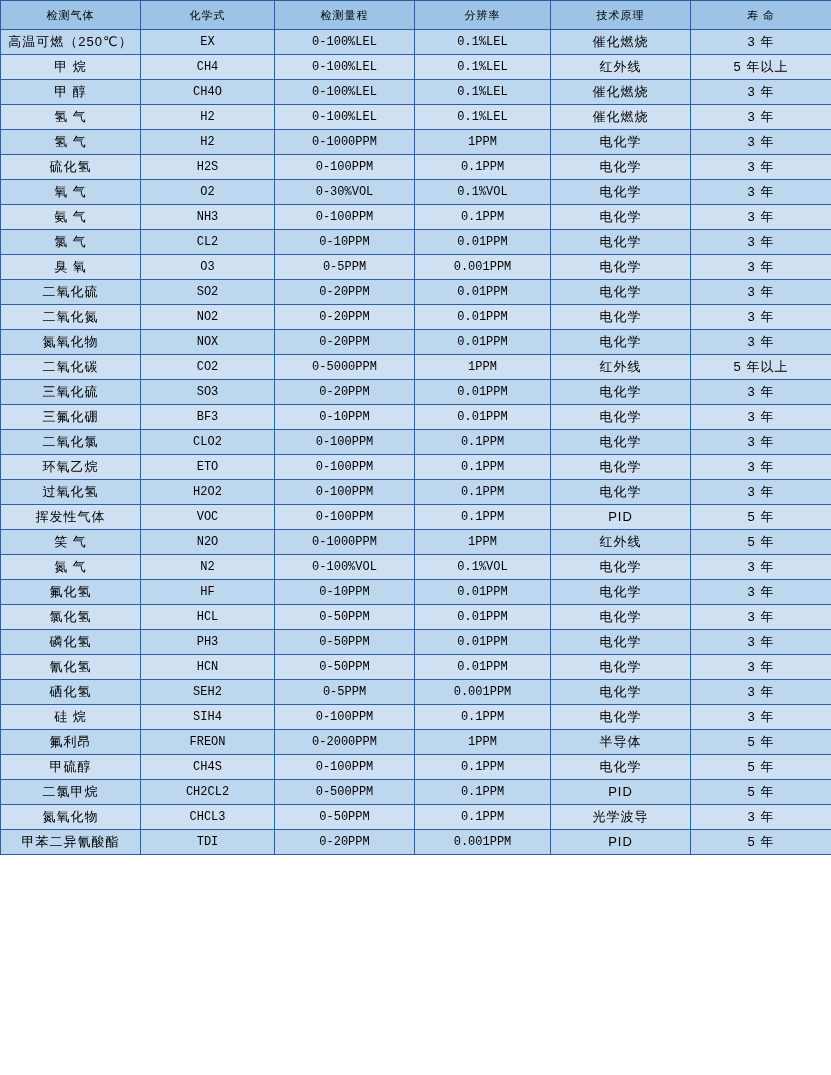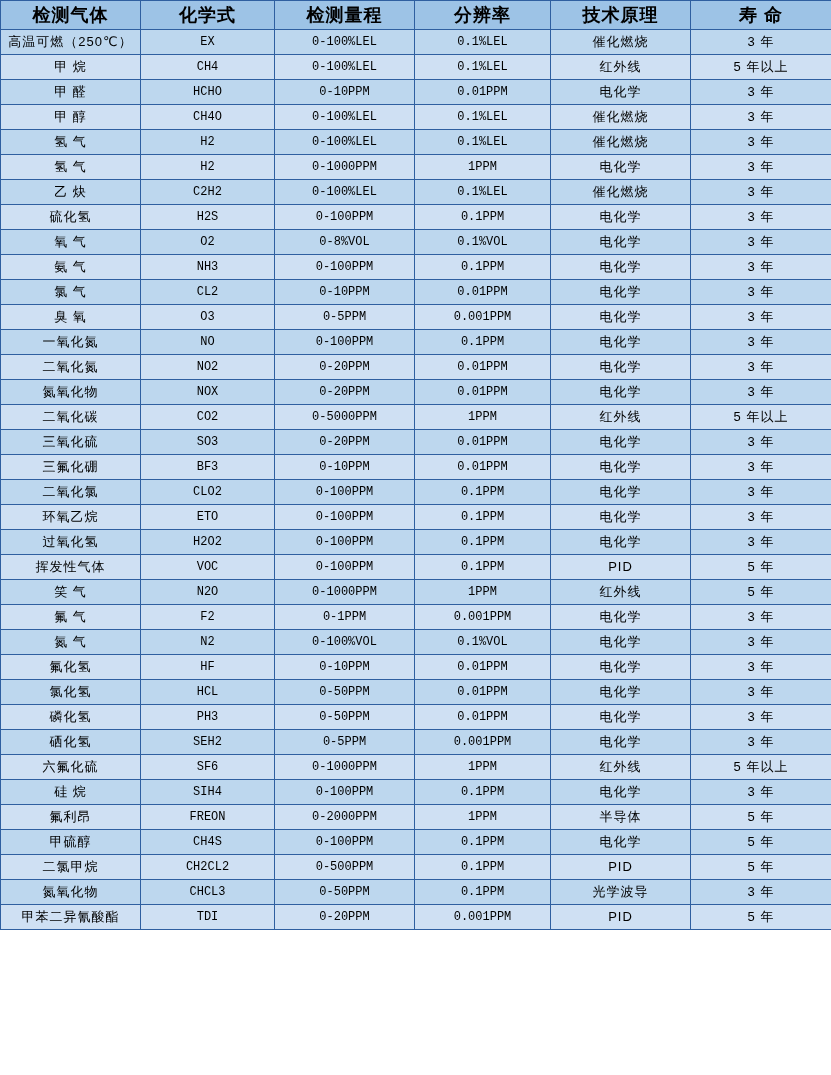--- a/index.html
+++ b/index.html
@@ -19,22 +19,22 @@
   #gas-table th, #gas-table td {
     border: 1px solid #2f5fa0;
     text-align: center;
     vertical-align: middle;
     color: #000000;
     white-space: nowrap;
     overflow: hidden;
   }
   #gas-table thead th {
     background: #9dc3e6;
-    font-size: 18px;
-    font-weight: bold;
+    font-size: 11px;
+    font-weight: normal;
     height: 26px;
     letter-spacing: 1px;
   }
   #gas-table tbody td {
     background: #bdd7ee;
     font-size: 13px;
     height: 22px;
     line-height: 22px;
   }
   #gas-table tbody tr:nth-child(even) td {
@@ -93,28 +93,20 @@
       </tr>
       <tr>
         <td class="col-name">甲 烷</td>
         <td class="col-formula">CH4</td>
         <td class="col-range">0-100%LEL</td>
         <td class="col-res">0.1%LEL</td>
         <td class="col-tech">红外线</td>
         <td class="col-life">5 年以上</td>
       </tr>
       <tr>
-        <td class="col-name">甲 醛</td>
-        <td class="col-formula">HCHO</td>
-        <td class="col-range">0-10PPM</td>
-        <td class="col-res">0.01PPM</td>
-        <td class="col-tech">电化学</td>
-        <td class="col-life">3 年</td>
-      </tr>
-      <tr>
         <td class="col-name">甲 醇</td>
         <td class="col-formula">CH4O</td>
         <td class="col-range">0-100%LEL</td>
         <td class="col-res">0.1%LEL</td>
         <td class="col-tech">催化燃烧</td>
         <td class="col-life">3 年</td>
       </tr>
       <tr>
         <td class="col-name">氢 气</td>
         <td class="col-formula">H2</td>
@@ -125,39 +117,31 @@
       </tr>
       <tr>
         <td class="col-name">氢 气</td>
         <td class="col-formula">H2</td>
         <td class="col-range">0-1000PPM</td>
         <td class="col-res">1PPM</td>
         <td class="col-tech">电化学</td>
         <td class="col-life">3 年</td>
       </tr>
       <tr>
-        <td class="col-name">乙 炔</td>
-        <td class="col-formula">C2H2</td>
-        <td class="col-range">0-100%LEL</td>
-        <td class="col-res">0.1%LEL</td>
-        <td class="col-tech">催化燃烧</td>
-        <td class="col-life">3 年</td>
-      </tr>
-      <tr>
         <td class="col-name">硫化氢</td>
         <td class="col-formula">H2S</td>
         <td class="col-range">0-100PPM</td>
         <td class="col-res">0.1PPM</td>
         <td class="col-tech">电化学</td>
         <td class="col-life">3 年</td>
       </tr>
       <tr>
         <td class="col-name">氧 气</td>
         <td class="col-formula">O2</td>
-        <td class="col-range">0-8%VOL</td>
+        <td class="col-range">0-30%VOL</td>
         <td class="col-res">0.1%VOL</td>
         <td class="col-tech">电化学</td>
         <td class="col-life">3 年</td>
       </tr>
       <tr>
         <td class="col-name">氨 气</td>
         <td class="col-formula">NH3</td>
         <td class="col-range">0-100PPM</td>
         <td class="col-res">0.1PPM</td>
         <td class="col-tech">电化学</td>
@@ -173,24 +157,24 @@
       </tr>
       <tr>
         <td class="col-name">臭 氧</td>
         <td class="col-formula">O3</td>
         <td class="col-range">0-5PPM</td>
         <td class="col-res">0.001PPM</td>
         <td class="col-tech">电化学</td>
         <td class="col-life">3 年</td>
       </tr>
       <tr>
-        <td class="col-name">一氧化氮</td>
-        <td class="col-formula">NO</td>
-        <td class="col-range">0-100PPM</td>
-        <td class="col-res">0.1PPM</td>
+        <td class="col-name">二氧化硫</td>
+        <td class="col-formula">SO2</td>
+        <td class="col-range">0-20PPM</td>
+        <td class="col-res">0.01PPM</td>
         <td class="col-tech">电化学</td>
         <td class="col-life">3 年</td>
       </tr>
       <tr>
         <td class="col-name">二氧化氮</td>
         <td class="col-formula">NO2</td>
         <td class="col-range">0-20PPM</td>
         <td class="col-res">0.01PPM</td>
         <td class="col-tech">电化学</td>
         <td class="col-life">3 年</td>
@@ -261,28 +245,20 @@
       </tr>
       <tr>
         <td class="col-name">笑 气</td>
         <td class="col-formula">N2O</td>
         <td class="col-range">0-1000PPM</td>
         <td class="col-res">1PPM</td>
         <td class="col-tech">红外线</td>
         <td class="col-life">5 年</td>
       </tr>
       <tr>
-        <td class="col-name">氟 气</td>
-        <td class="col-formula">F2</td>
-        <td class="col-range">0-1PPM</td>
-        <td class="col-res">0.001PPM</td>
-        <td class="col-tech">电化学</td>
-        <td class="col-life">3 年</td>
-      </tr>
-      <tr>
         <td class="col-name">氮 气</td>
         <td class="col-formula">N2</td>
         <td class="col-range">0-100%VOL</td>
         <td class="col-res">0.1%VOL</td>
         <td class="col-tech">电化学</td>
         <td class="col-life">3 年</td>
       </tr>
       <tr>
         <td class="col-name">氟化氢</td>
         <td class="col-formula">HF</td>
@@ -301,34 +277,34 @@
       </tr>
       <tr>
         <td class="col-name">磷化氢</td>
         <td class="col-formula">PH3</td>
         <td class="col-range">0-50PPM</td>
         <td class="col-res">0.01PPM</td>
         <td class="col-tech">电化学</td>
         <td class="col-life">3 年</td>
       </tr>
       <tr>
+        <td class="col-name">氰化氢</td>
+        <td class="col-formula">HCN</td>
+        <td class="col-range">0-50PPM</td>
+        <td class="col-res">0.01PPM</td>
+        <td class="col-tech">电化学</td>
+        <td class="col-life">3 年</td>
+      </tr>
+      <tr>
         <td class="col-name">硒化氢</td>
         <td class="col-formula">SEH2</td>
         <td class="col-range">0-5PPM</td>
         <td class="col-res">0.001PPM</td>
         <td class="col-tech">电化学</td>
         <td class="col-life">3 年</td>
-      </tr>
-      <tr>
-        <td class="col-name">六氟化硫</td>
-        <td class="col-formula">SF6</td>
-        <td class="col-range">0-1000PPM</td>
-        <td class="col-res">1PPM</td>
-        <td class="col-tech">红外线</td>
-        <td class="col-life">5 年以上</td>
       </tr>
       <tr>
         <td class="col-name">硅 烷</td>
         <td class="col-formula">SIH4</td>
         <td class="col-range">0-100PPM</td>
         <td class="col-res">0.1PPM</td>
         <td class="col-tech">电化学</td>
         <td class="col-life">3 年</td>
       </tr>
       <tr>

